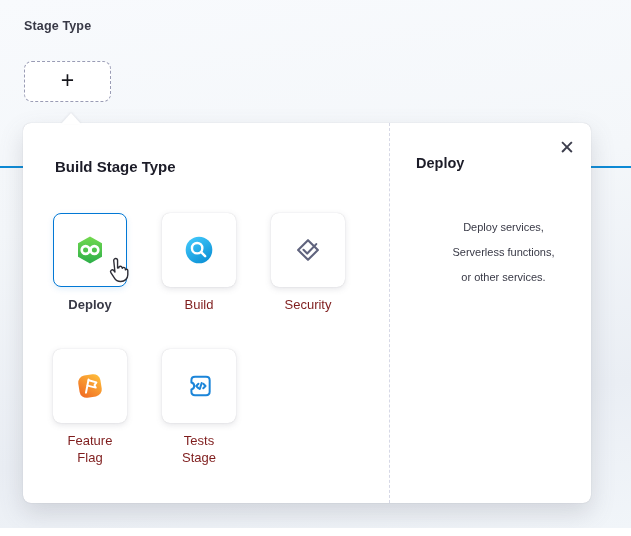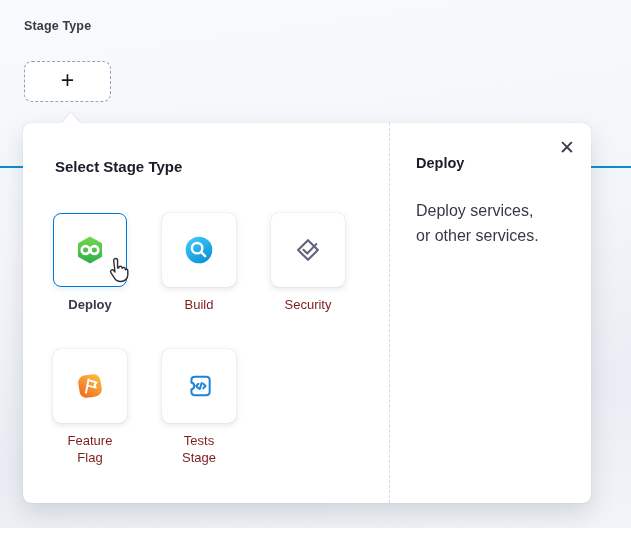--- a/index.html
+++ b/index.html
@@ -52,40 +52,40 @@
   .right-pane {
     position:absolute; left:366px; top:0; width:202px; height:380px;
     border-left:1px dashed #d6d8e6; padding:32px 0 0 26px;
   }
   .close-btn {
     position:absolute; right:12px; top:12px; width:24px; height:24px;
     display:flex; align-items:center; justify-content:center; cursor:pointer;
     font-size:19px; color:#3c3d4c; line-height:1;
   }
   .detail-title { font-size:14.5px; font-weight:700; color:#1c1c28; }
-  .detail-desc { margin-top:27px; font-size:16px; line-height:25px; color:#383946; }
+  .detail-desc { margin-top:44px; font-size:11px; line-height:25px; color:#383946;text-align:center; }
   .illustration { position:absolute; left:408px; top:236px; width:128px; height:86px; }
 </style>
 </head>
 <body>
 
 <div class="screen">
 
   <div class="stage-type-label">Stage Type</div>
 
   <div class="add-stage-btn">
     <span class="plus-glyph">+</span>
   </div>
 
   <div class="connector-line"></div>
   <div class="popover-arrow"></div>
 
   <div class="popover">
 
-    <div class="popover-title">Select Stage Type</div>
+    <div class="popover-title">Build Stage Type</div>
 
     <div class="cards-grid">
 
       <div class="card-cell selected">
         <div class="card">
           <svg width="32" height="32" viewBox="0 0 24 24">
             <defs>
               <linearGradient id="gradCD" x1="0" y1="0" x2="0" y2="1">
                 <stop offset="0" stop-color="#73d94f"></stop>
                   <stop offset="1" stop-color="#2cae49"></stop>
@@ -169,20 +169,21 @@
     </div>
 
     <svg class="cursor-hand" viewBox="0 0 28 28">
       <path d="M10 4.2 c0-1 .8-1.8 1.8-1.8 s1.8 .8 1.8 1.8 v7 l1.1-.1 c.05-.85 .75-1.5 1.6-1.5 .7 0 1.3 .45 1.5 1.1 l.25 .8 c.2-.5 .7-.85 1.3-.85 .75 0 1.35 .55 1.45 1.3 l.15 1 c.2-.35 .6-.6 1.05-.6 .65 0 1.15 .5 1.15 1.15 v4.1 c0 3.6-2.9 6.2-6.6 6.2 -2.6 0-4.8-1.2-6-3.3 l-3.2-4.9 c-.5-.75-.35-1.75 .35-2.3 .7-.55 1.7-.45 2.3 .25 l1.15 1.4 z" fill="#fff" stroke="#2d2d36" stroke-width="1.3" stroke-linejoin="round"></path>
     </svg>
 
     <div class="right-pane">
       <div class="detail-title">Deploy</div>
       <div class="detail-desc">
         <div>Deploy services,</div>
+        <div>Serverless functions,</div>
         <div>or other services.</div>
       </div>
     </div>
 
     <div class="close-btn">
       <span>✕</span>
     </div>
 
   </div>
 

